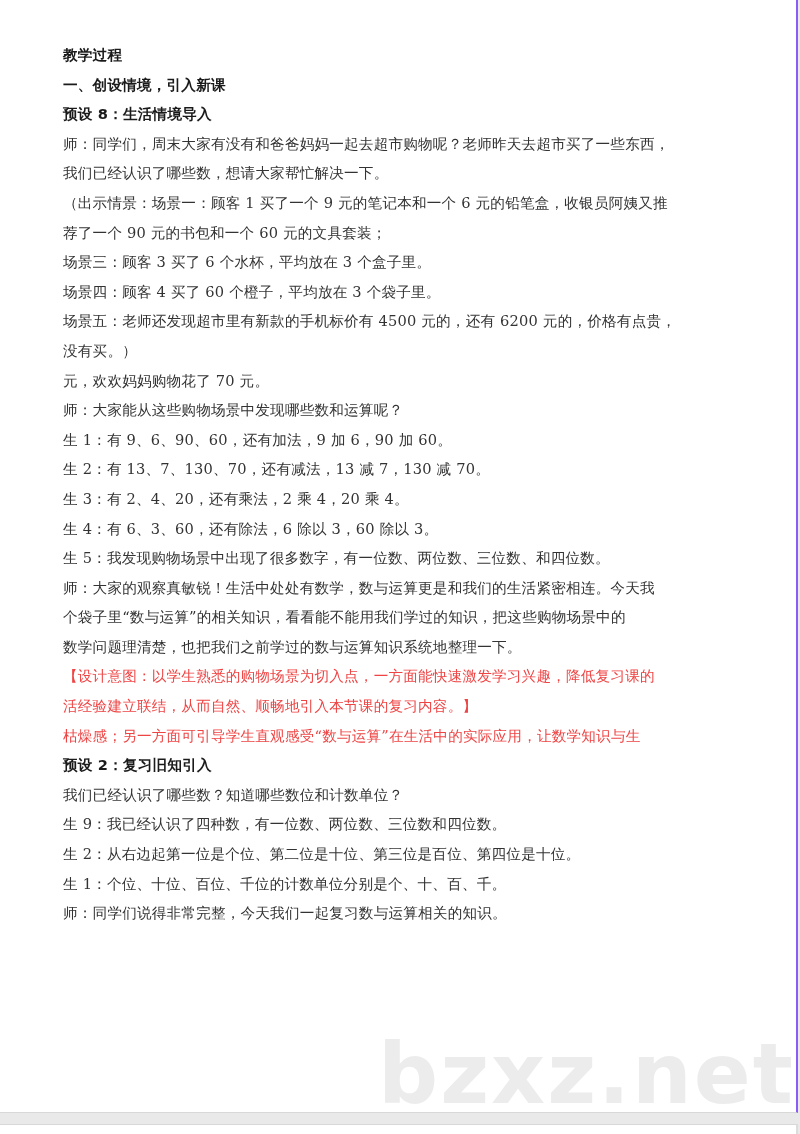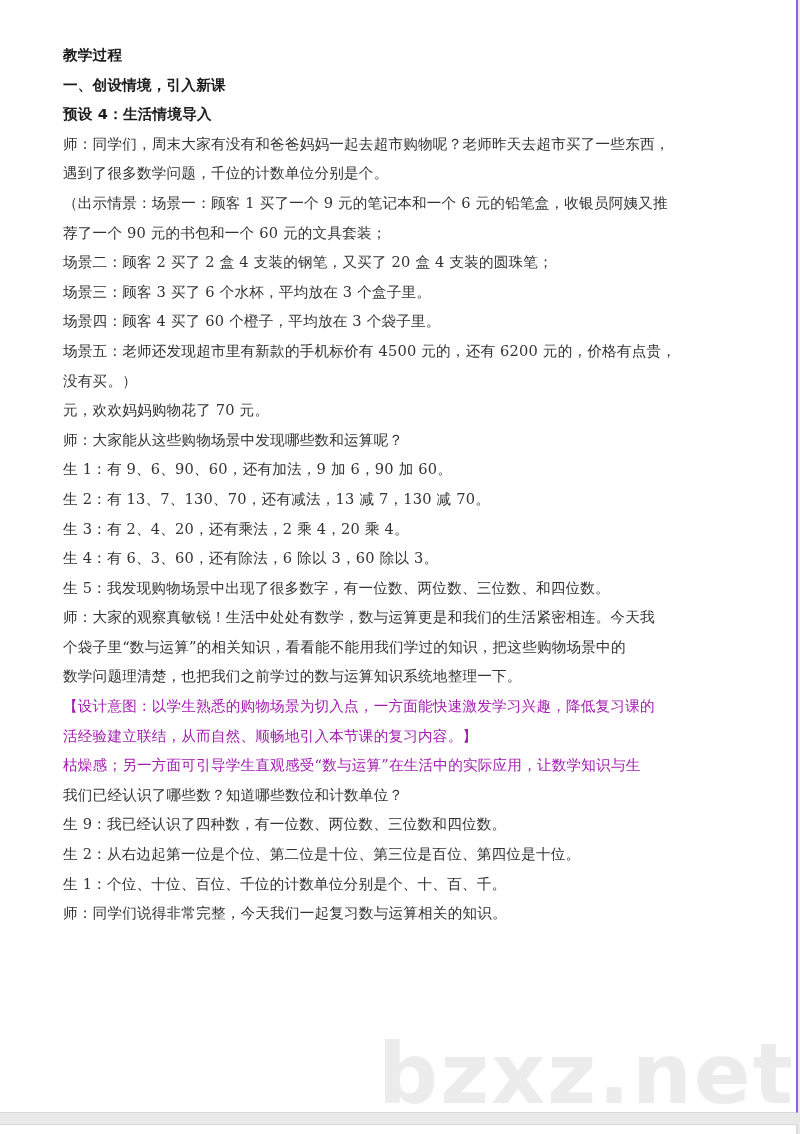--- a/index.html
+++ b/index.html
@@ -22,58 +22,58 @@
       background: #ffffff;
       border-right: 2px solid #dcdcdc;
       border-top: 1px solid #d8d8d8;
     }
     .content {
       position: absolute; left: 63px; top: 40px; width: 680px;
       font-size: 14.6px; color: #333;
     }
     .line { height: 29.6px; line-height: 29.6px; white-space: nowrap; letter-spacing: 0.2px; }
     .bold { font-family: "DejaVu Sans", "Liberation Sans", sans-serif; font-weight: bold; color: #1a1a1a; font-size: 14.6px; }
-    .intent { color: #a21caf; }
+    .intent { color: #ef4444; }
     .watermark {
       position: absolute; left: 378px; top: 985px;
       font-family: "DejaVu Sans", "Liberation Sans", sans-serif;
       font-weight: bold; font-size: 84px; color: rgba(200,200,200,0.35);
       letter-spacing: 2px; pointer-events: none; margin-top: 40px;
     }
   </style>
 </head>
 <body>
 
 <div class="page">
   <div class="content">
     <div class="line bold">教学过程</div>
     <div class="line bold">一、创设情境，引入新课</div>
-    <div class="line bold">预设 4：生活情境导入</div>
+    <div class="line bold">预设 8：生活情境导入</div>
     <div class="line">师：同学们，周末大家有没有和爸爸妈妈一起去超市购物呢？老师昨天去超市买了一些东西，</div>
-    <div class="line">遇到了很多数学问题，千位的计数单位分别是个。</div>
+    <div class="line">我们已经认识了哪些数，想请大家帮忙解决一下。</div>
     <div class="line">（出示情景：场景一：顾客 1 买了一个 9 元的笔记本和一个 6 元的铅笔盒，收银员阿姨又推</div>
     <div class="line">荐了一个 90 元的书包和一个 60 元的文具套装；</div>
-    <div class="line">场景二：顾客 2 买了 2 盒 4 支装的钢笔，又买了 20 盒 4 支装的圆珠笔；</div>
     <div class="line">场景三：顾客 3 买了 6 个水杯，平均放在 3 个盒子里。</div>
     <div class="line">场景四：顾客 4 买了 60 个橙子，平均放在 3 个袋子里。</div>
     <div class="line">场景五：老师还发现超市里有新款的手机标价有 4500 元的，还有 6200 元的，价格有点贵，</div>
     <div class="line">没有买。）</div>
     <div class="line">元，欢欢妈妈购物花了 70 元。</div>
     <div class="line">师：大家能从这些购物场景中发现哪些数和运算呢？</div>
     <div class="line">生 1：有 9、6、90、60，还有加法，9 加 6，90 加 60。</div>
     <div class="line">生 2：有 13、7、130、70，还有减法，13 减 7，130 减 70。</div>
     <div class="line">生 3：有 2、4、20，还有乘法，2 乘 4，20 乘 4。</div>
     <div class="line">生 4：有 6、3、60，还有除法，6 除以 3，60 除以 3。</div>
     <div class="line">生 5：我发现购物场景中出现了很多数字，有一位数、两位数、三位数、和四位数。</div>
     <div class="line">师：大家的观察真敏锐！生活中处处有数学，数与运算更是和我们的生活紧密相连。今天我</div>
     <div class="line">个袋子里“数与运算”的相关知识，看看能不能用我们学过的知识，把这些购物场景中的</div>
     <div class="line">数学问题理清楚，也把我们之前学过的数与运算知识系统地整理一下。</div>
     <div class="line intent">【设计意图：以学生熟悉的购物场景为切入点，一方面能快速激发学习兴趣，降低复习课的</div>
     <div class="line intent">活经验建立联结，从而自然、顺畅地引入本节课的复习内容。】</div>
     <div class="line intent">枯燥感；另一方面可引导学生直观感受“数与运算”在生活中的实际应用，让数学知识与生</div>
+    <div class="line bold">预设 2：复习旧知引入</div>
     <div class="line">我们已经认识了哪些数？知道哪些数位和计数单位？</div>
     <div class="line">生 9：我已经认识了四种数，有一位数、两位数、三位数和四位数。</div>
     <div class="line">生 2：从右边起第一位是个位、第二位是十位、第三位是百位、第四位是十位。</div>
     <div class="line">生 1：个位、十位、百位、千位的计数单位分别是个、十、百、千。</div>
     <div class="line">师：同学们说得非常完整，今天我们一起复习数与运算相关的知识。</div>
   </div>
   <div class="watermark">bzxz.net</div>
 </div>
 <div class="page2"></div>
 

